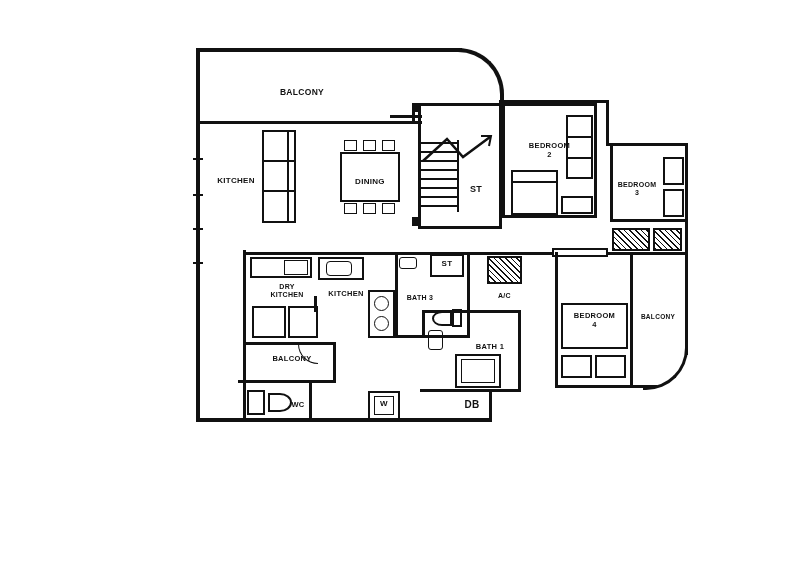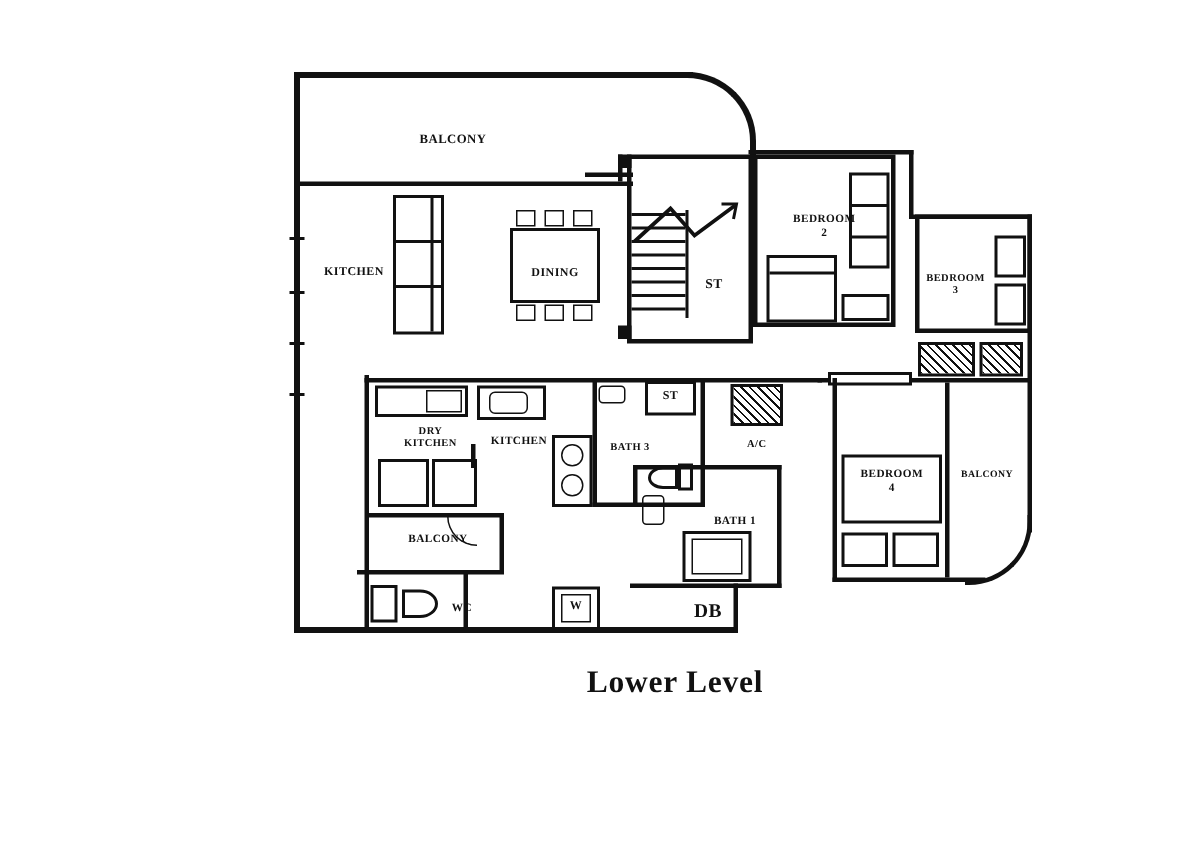--- a/index.html
+++ b/index.html
@@ -1,17 +1,17 @@
 <!DOCTYPE html>
 <html><head>
 <meta charset="utf-8">
 <style>
   html,body{margin:0;padding:0;background:#fff;}
   .canvas{position:relative;width:800px;height:566px;background:#fff;overflow:hidden;
-          font-family:Liberation Serif, serif;}
+          font-family:Liberation Sans, sans-serif;}
   .wall{position:absolute;background:#111;}
   .box{position:absolute;border:2px solid #111;background:transparent;box-sizing:border-box;}
   .b1{border-width:1.5px;}
   .b3{border-width:3px;}
   .label{position:absolute;font-weight:bold;color:#111;text-align:center;
          line-height:1.2;letter-spacing:.3px;white-space:nowrap;font-size:8px;}
   .hatch{background:repeating-linear-gradient(45deg,#111 0,#111 1px,transparent 1px,transparent 4px);}
   .tread{position:absolute;background:#111;width:36px;height:2px;}
   .circle{border-radius:50%;}
   .title{position:absolute;font-weight:bold;color:#111;font-size:21px;letter-spacing:.5px;
@@ -146,35 +146,34 @@
 
   <div class="wall" style="left:246px;top:342px;width:90px;height:3px"></div>
   <div class="wall" style="left:333px;top:342px;width:3px;height:40px"></div>
   <div class="arc-door" style="left:298px;top:344px;width:20px;height:20px"></div>
   <div class="label" style="left:252px;top:354px;width:80px;font-size:7.5px">BALCONY</div>
   <div class="wall" style="left:238px;top:380px;width:98px;height:3px"></div>
 
   <div class="wall" style="left:309px;top:380px;width:3px;height:40px"></div>
   <div class="box" style="left:247px;top:390px;width:18px;height:25px"></div>
   <div class="box" style="left:268px;top:393px;width:24px;height:19px;border-radius:0 50% 50% 0"></div>
-  <div class="label" style="left:296px;top:400px;width:24px;font-size:7.5px">WC</div>
+  <div class="label" style="left:286px;top:400px;width:24px;font-size:7.5px">WC</div>
 
   <div class="box" style="left:368px;top:391px;width:32px;height:29px"></div>
   <div class="box b1" style="left:374px;top:396px;width:20px;height:19px"></div>
   <div class="label" style="left:368px;top:399px;width:32px;font-size:8px">W</div>
   <div class="wall" style="left:489px;top:389px;width:3px;height:33px"></div>
-  <div class="label" style="left:458px;top:399px;width:28px;font-size:13px">DB</div>
+  <div class="label" style="left:458px;top:399px;width:28px;font-size:10px">DB</div>
 
   <div class="wall" style="left:555px;top:252px;width:3px;height:136px"></div>
   <div class="wall" style="left:555px;top:385px;width:102px;height:3px"></div>
   <div class="wall" style="left:630px;top:255px;width:3px;height:130px"></div>
   <div class="box" style="left:561px;top:303px;width:67px;height:46px"></div>
   <div class="label" style="left:561px;top:311px;width:67px;font-size:7.5px">
     <div>BEDROOM</div>
     <div>4</div>
   </div>
   <div class="box" style="left:561px;top:355px;width:31px;height:23px"></div>
   <div class="box" style="left:595px;top:355px;width:31px;height:23px"></div>
   <div class="label" style="left:631px;top:313px;width:54px;font-size:6.5px">BALCONY</div>
 
-  <div class="title" style="left:360px;top:442px;width:180px">Lower Level</div>
 
 </div>
 
 </body></html>

